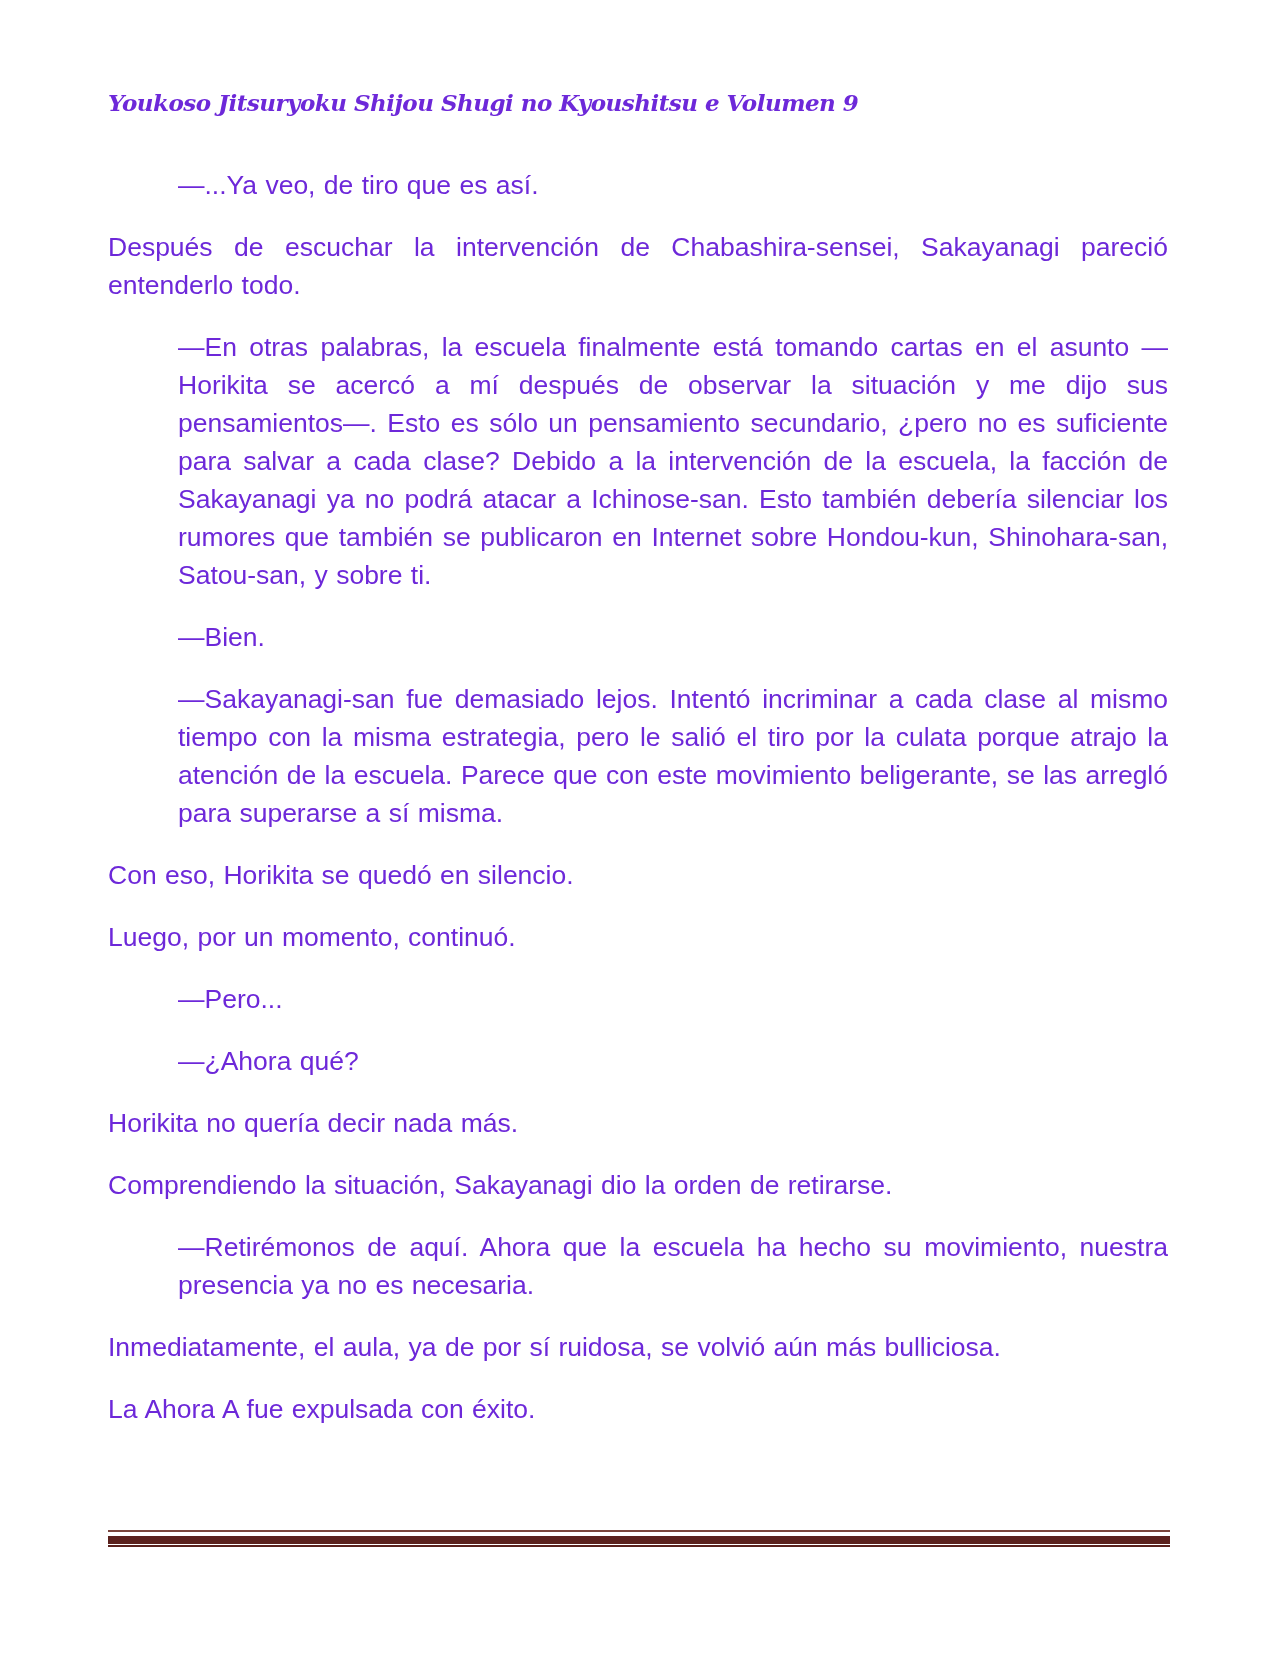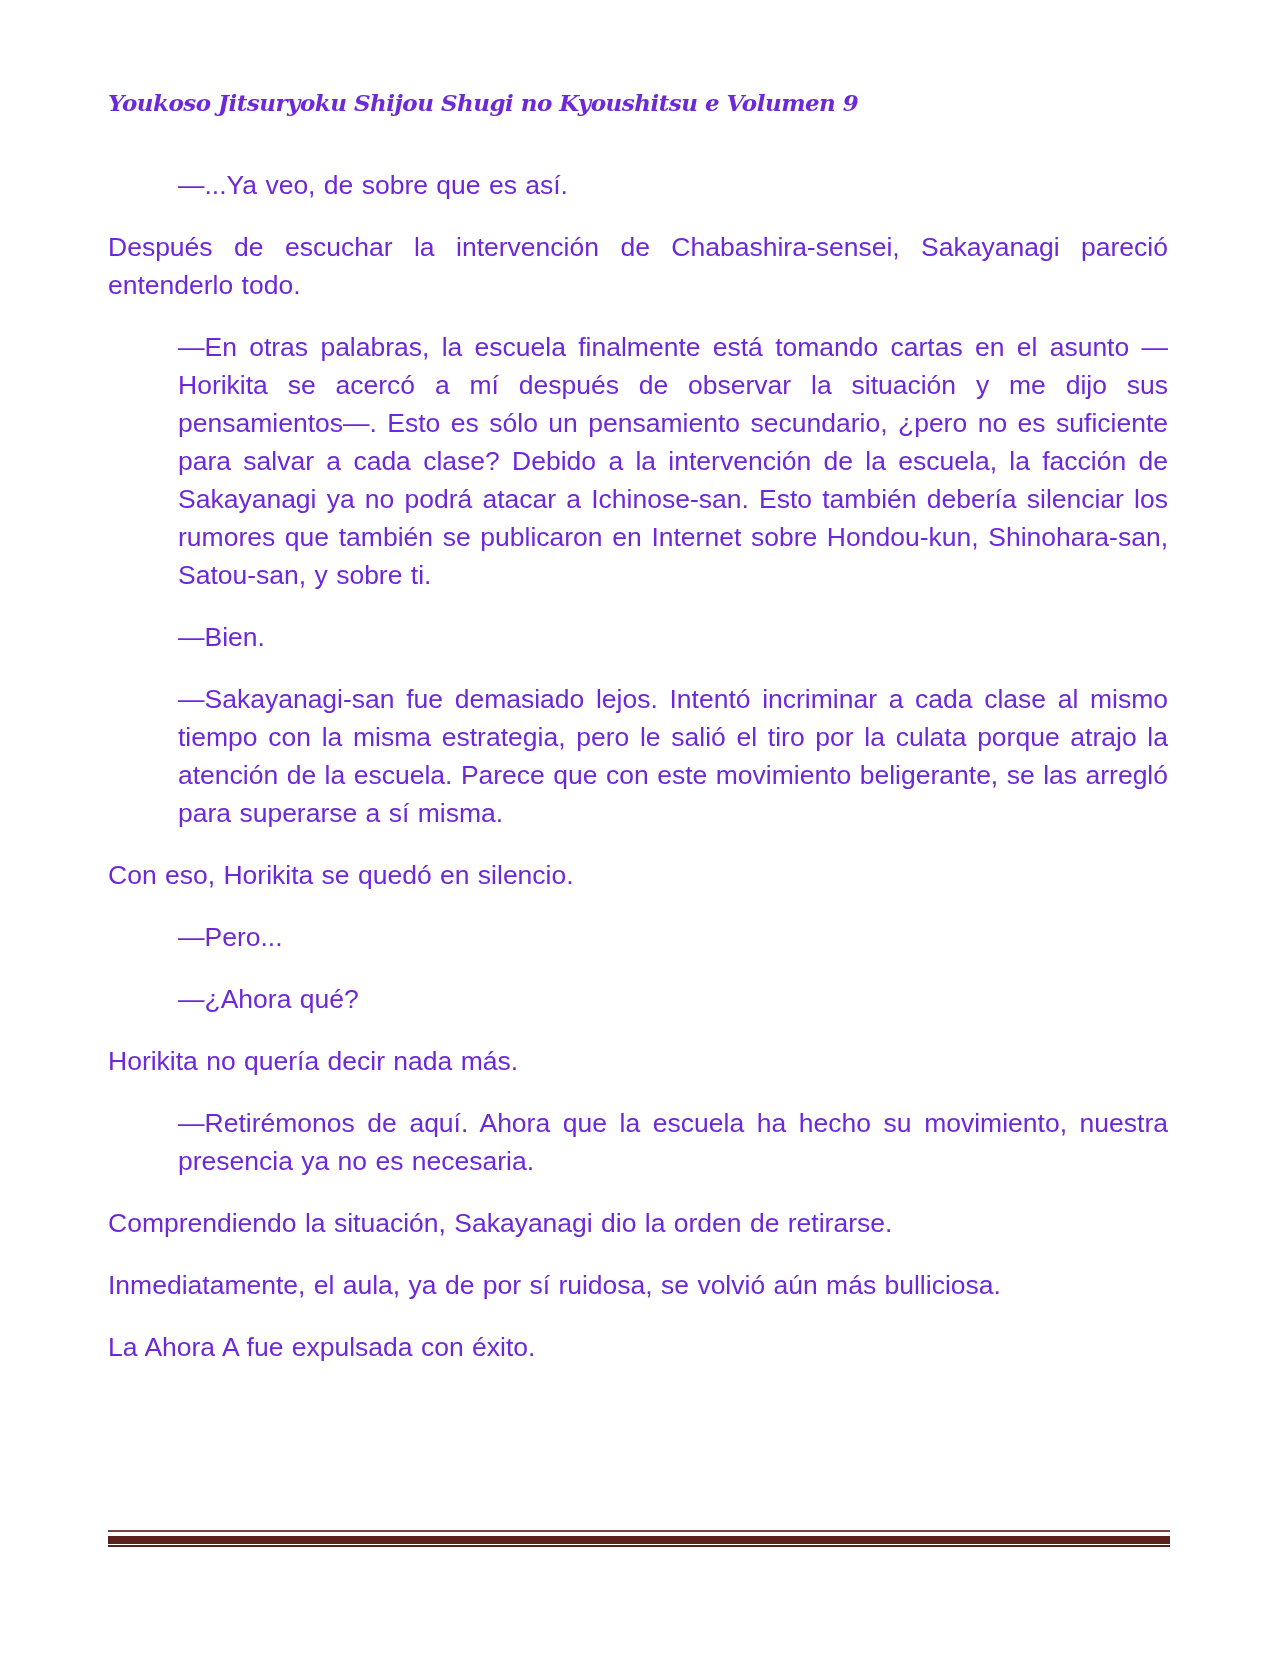--- a/index.html
+++ b/index.html
@@ -55,31 +55,32 @@
   }
 </style>
 </head>
 <body>
 
 <div class="page">
 
   <h1 class="header-title">Youkoso Jitsuryoku Shijou Shugi no Kyoushitsu e Volumen 9</h1>
 
   <div>
-    <p class="para indent">—...Ya veo, de sobre que es así.</p>
+    <p class="para indent">—...Ya veo, de tiro que es así.</p>
     <p class="para">Después de escuchar la intervención de Chabashira-sensei, Sakayanagi pareció entenderlo todo.</p>
     <p class="para indent">—En otras palabras, la escuela finalmente está tomando cartas en el asunto —Horikita se acercó a mí después de observar la situación y me dijo sus pensamientos—. Esto es sólo un pensamiento secundario, ¿pero no es suficiente para salvar a cada clase? Debido a la intervención de la escuela, la facción de Sakayanagi ya no podrá atacar a Ichinose-san. Esto también debería silenciar los rumores que también se publicaron en Internet sobre Hondou-kun, Shinohara-san, Satou-san, y sobre ti.</p>
     <p class="para indent">—Bien.</p>
     <p class="para indent">—Sakayanagi-san fue demasiado lejos. Intentó incriminar a cada clase al mismo tiempo con la misma estrategia, pero le salió el tiro por la culata porque atrajo la atención de la escuela. Parece que con este movimiento beligerante, se las arregló para superarse a sí misma.</p>
     <p class="para">Con eso, Horikita se quedó en silencio.</p>
+    <p class="para">Luego, por un momento, continuó.</p>
     <p class="para indent">—Pero...</p>
     <p class="para indent">—¿Ahora qué?</p>
     <p class="para">Horikita no quería decir nada más.</p>
+    <p class="para">Comprendiendo la situación, Sakayanagi dio la orden de retirarse.</p>
     <p class="para indent">—Retirémonos de aquí. Ahora que la escuela ha hecho su movimiento, nuestra presencia ya no es necesaria.</p>
-    <p class="para">Comprendiendo la situación, Sakayanagi dio la orden de retirarse.</p>
     <p class="para">Inmediatamente, el aula, ya de por sí ruidosa, se volvió aún más bulliciosa.</p>
     <p class="para">La Ahora A fue expulsada con éxito.</p>
   </div>
 
   <div class="footer">
     <div>
       <div class="rule-thin-top" style="background: rgb(122, 69, 60);"></div>
       <div class="rule-thick" style="background: rgb(90, 33, 29);"></div>
       <div class="rule-thin-bottom" style="background: rgb(90, 33, 29);"></div>
     </div>

